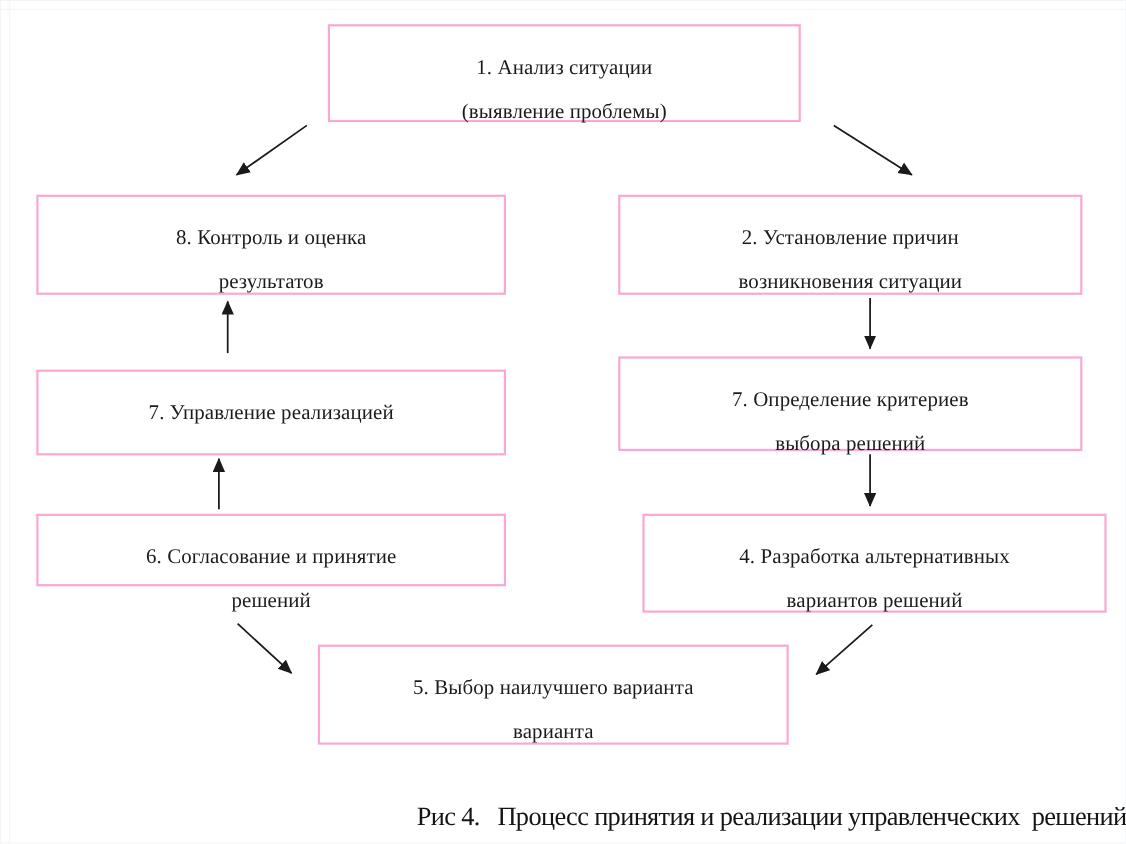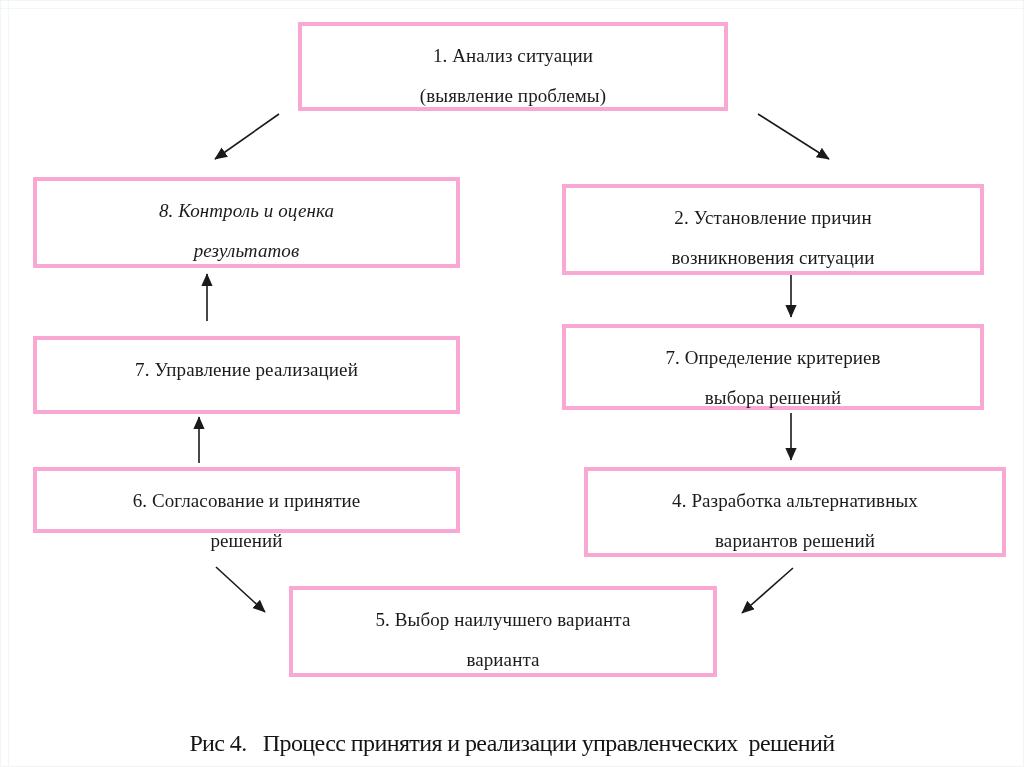--- a/index.html
+++ b/index.html
@@ -25,57 +25,57 @@
     background: #f3f6f9;
   }
   .edge-line-h {
     position: absolute;
     left: 0; top: 8px;
     width: 100%; height: 1px;
     background: #f3f6f9;
   }
   .flow-box {
     position: absolute;
-    border: 4px solid #f9a8d4;
+    border: 2px solid #f9a8d4;
     background: #ffffff;
     box-sizing: border-box;
     display: flex;
     flex-direction: column;
     align-items: center;
     justify-content: flex-start;
-    padding-top: 10px;
+    padding-top: 18px;
     text-align: center;
     font-size: 19px;
     line-height: 40px;
     letter-spacing: 0.1px;
   }
   .flow-box span { display: block; white-space: nowrap; }
 
   #box-1 { left: 298px; top: 22px;  width: 430px; height: 89px; }
-  #box-8 { left: 33px;  top: 177px; width: 427px; height: 91px; font-style: italic; }
-  #box-2 { left: 562px; top: 177px; width: 422px; height: 91px; margin-top: 7px; }
+  #box-8 { left: 33px;  top: 177px; width: 427px; height: 91px; }
+  #box-2 { left: 562px; top: 177px; width: 422px; height: 91px; }
   #box-7 { left: 33px;  top: 336px; width: 427px; height: 78px; text-align: right; }
   #box-3 { left: 562px; top: 324px; width: 422px; height: 86px; }
   #box-6 { left: 33px;  top: 467px; width: 427px; height: 66px; }
   #box-4 { left: 584px; top: 467px; width: 422px; height: 90px; }
   #box-5 { left: 289px; top: 586px; width: 428px; height: 91px; }
 
   .arrows {
     position: absolute;
     left: 0; top: 0;
     width: 1024px; height: 767px;
     pointer-events: none;
   }
   .arrows line { stroke: #1a1a1a; stroke-width: 1.6; }
 
   .caption {
     position: absolute;
     left: 0; right: 0;
     top: 730px;
-    text-align: center;
+    text-align: right;
     font-size: 24px;
     letter-spacing: -0.6px;
     color: #141414;
     white-space: pre;
   }
 </style>
 </head>
 <body>
 
 <div class="stage">

